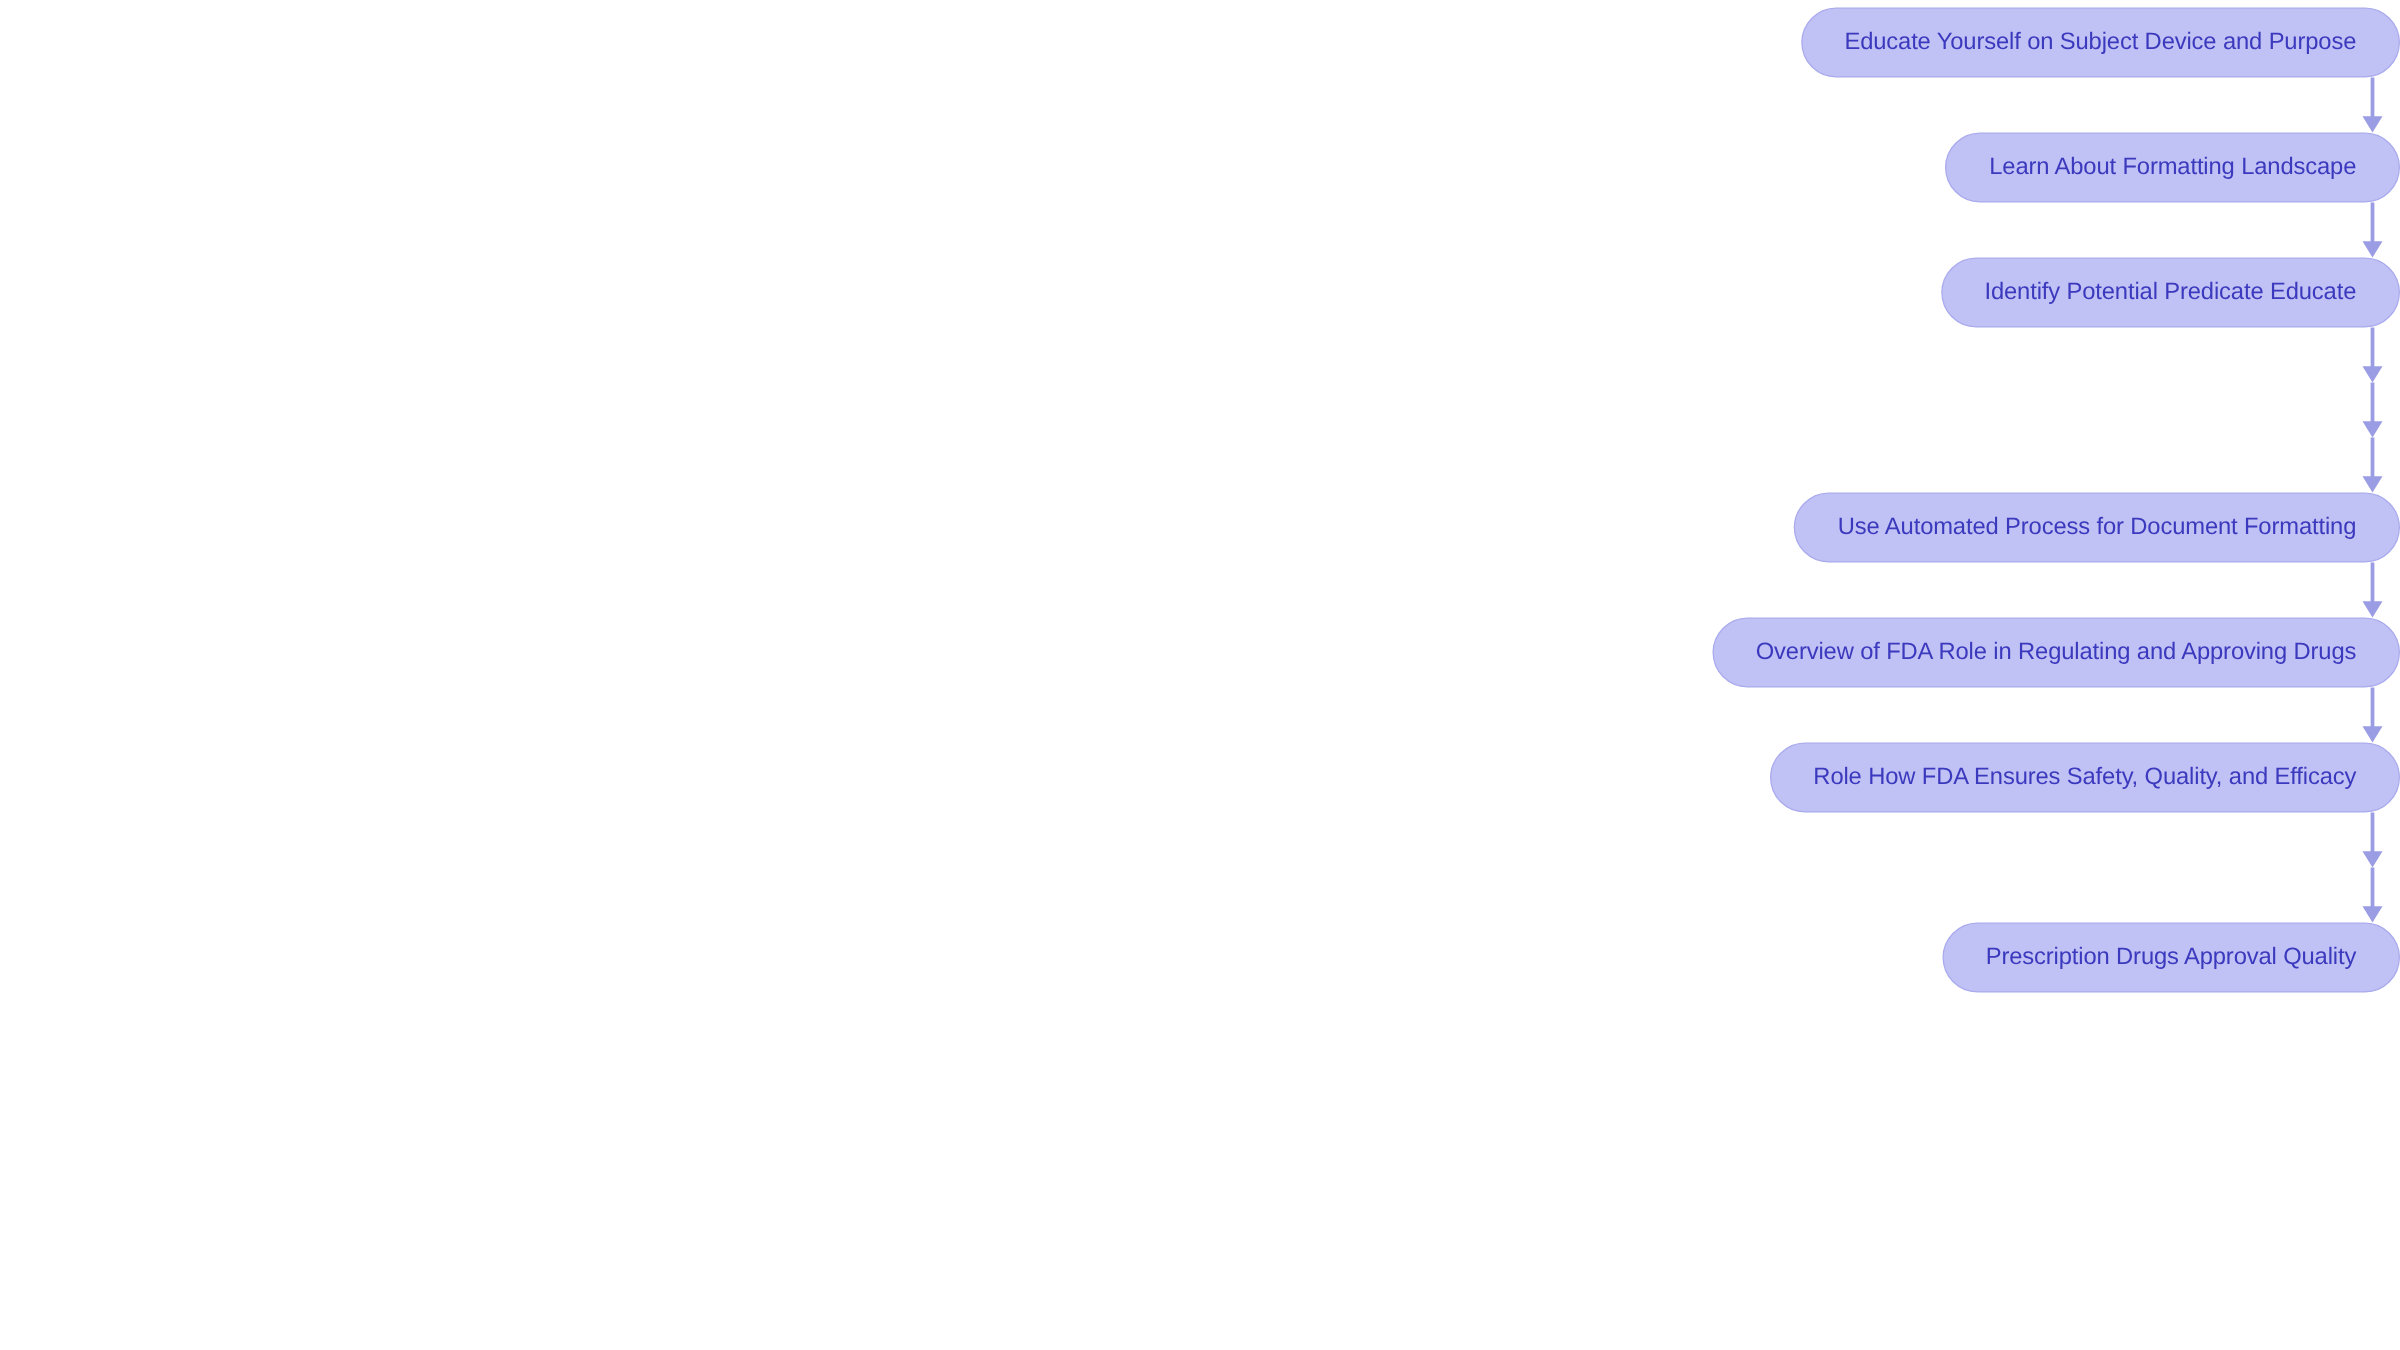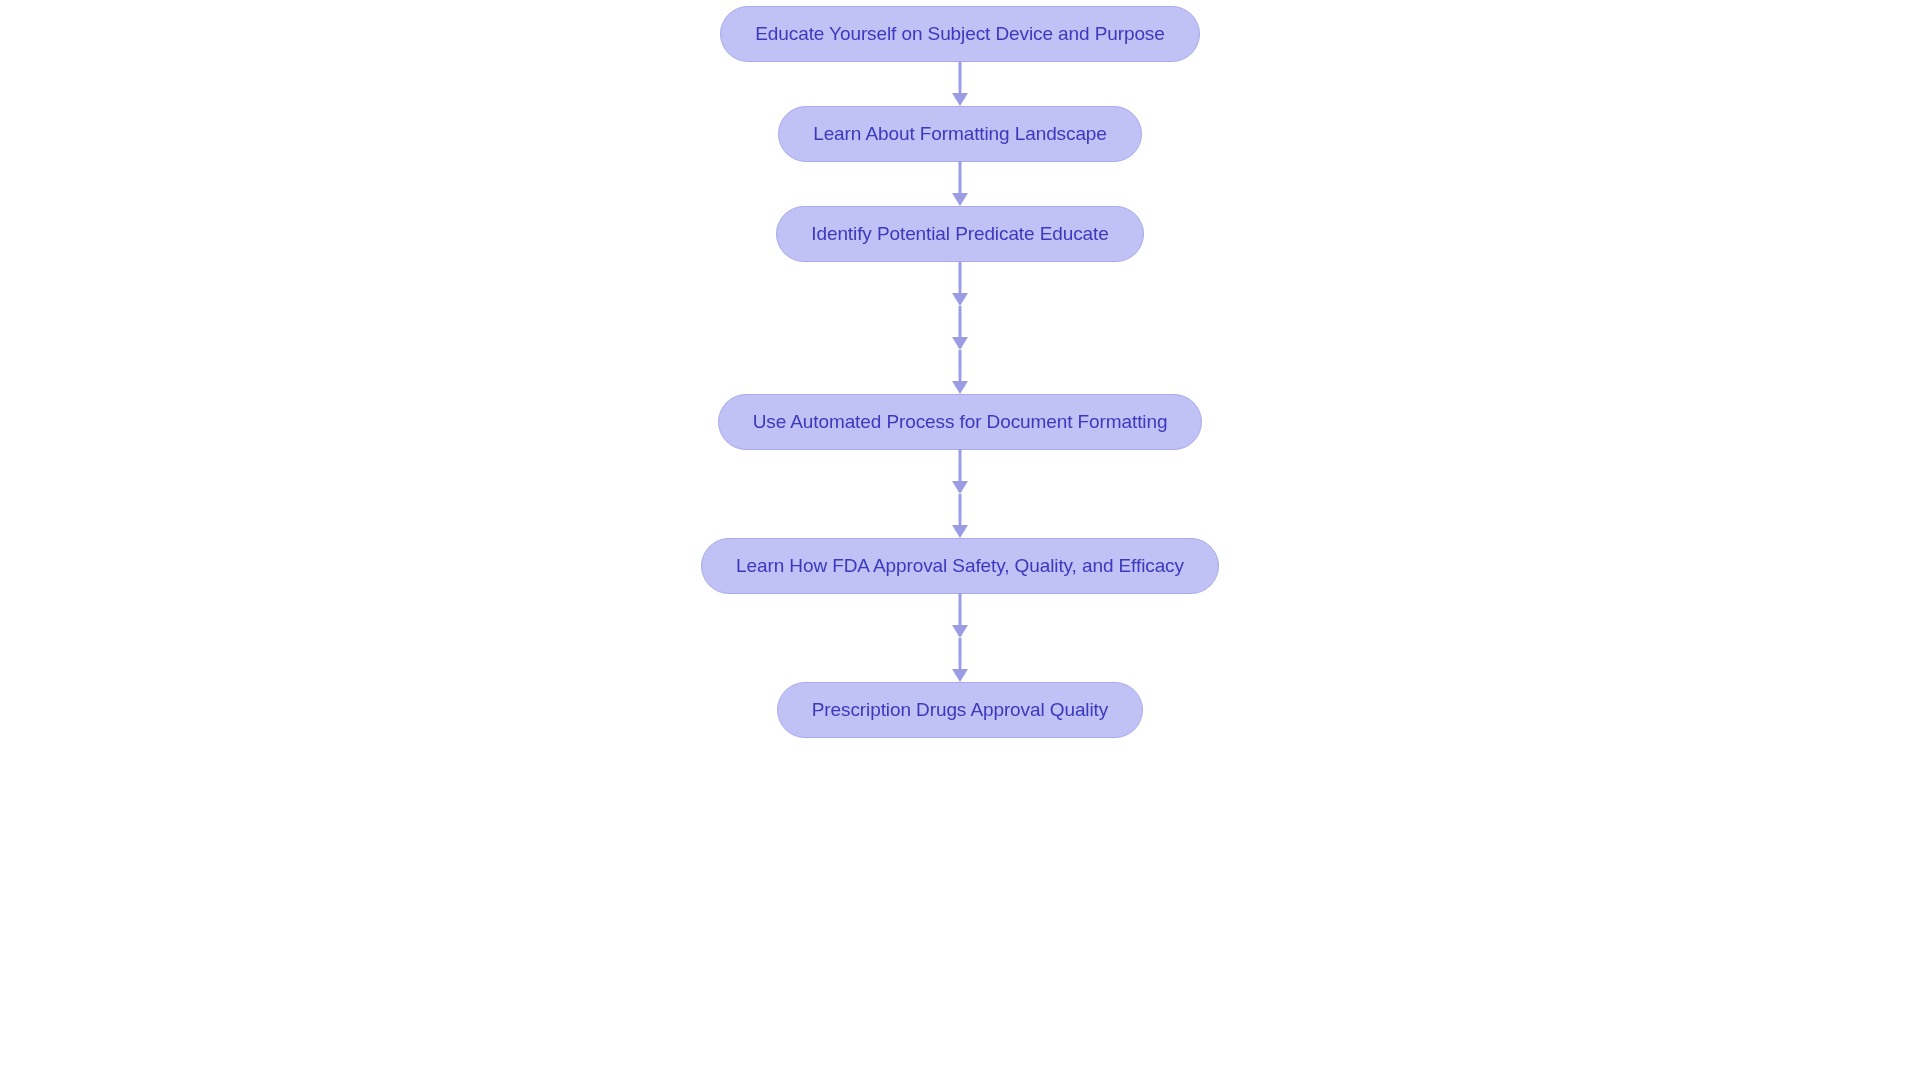--- a/index.html
+++ b/index.html
@@ -23,21 +23,21 @@
   }
 
   
   .chain {
     position: absolute;
     left: 0;
     top: 0;
     width: 1920px;
     display: flex;
     flex-direction: column;
-    align-items: center;
+    align-items: flex-end;
   }
 
   
   .node {
     box-sizing: border-box;
     height: 56px;
     line-height: 54px;
     border-radius: 28px;
     background: #c0c1f5;
     border: 1px solid #a9aaec;
@@ -123,27 +123,28 @@
       <div class="head"></div>
     </div>
 
     <div class="node">Use Automated Process for Document Formatting</div>
 
     <div class="connector">
       <div class="stem"></div>
       <div class="head"></div>
     </div>
 
+    <div class="node">Overview of FDA Role in Regulating and Approving Drugs</div>
 
     <div class="connector">
       <div class="stem"></div>
       <div class="head"></div>
     </div>
 
-    <div class="node">Learn How FDA Approval Safety, Quality, and Efficacy</div>
+    <div class="node">Role How FDA Ensures Safety, Quality, and Efficacy</div>
 
     <div class="connector">
       <div class="stem"></div>
       <div class="head"></div>
     </div>
 
 
     <div class="connector">
       <div class="stem"></div>
       <div class="head"></div>

